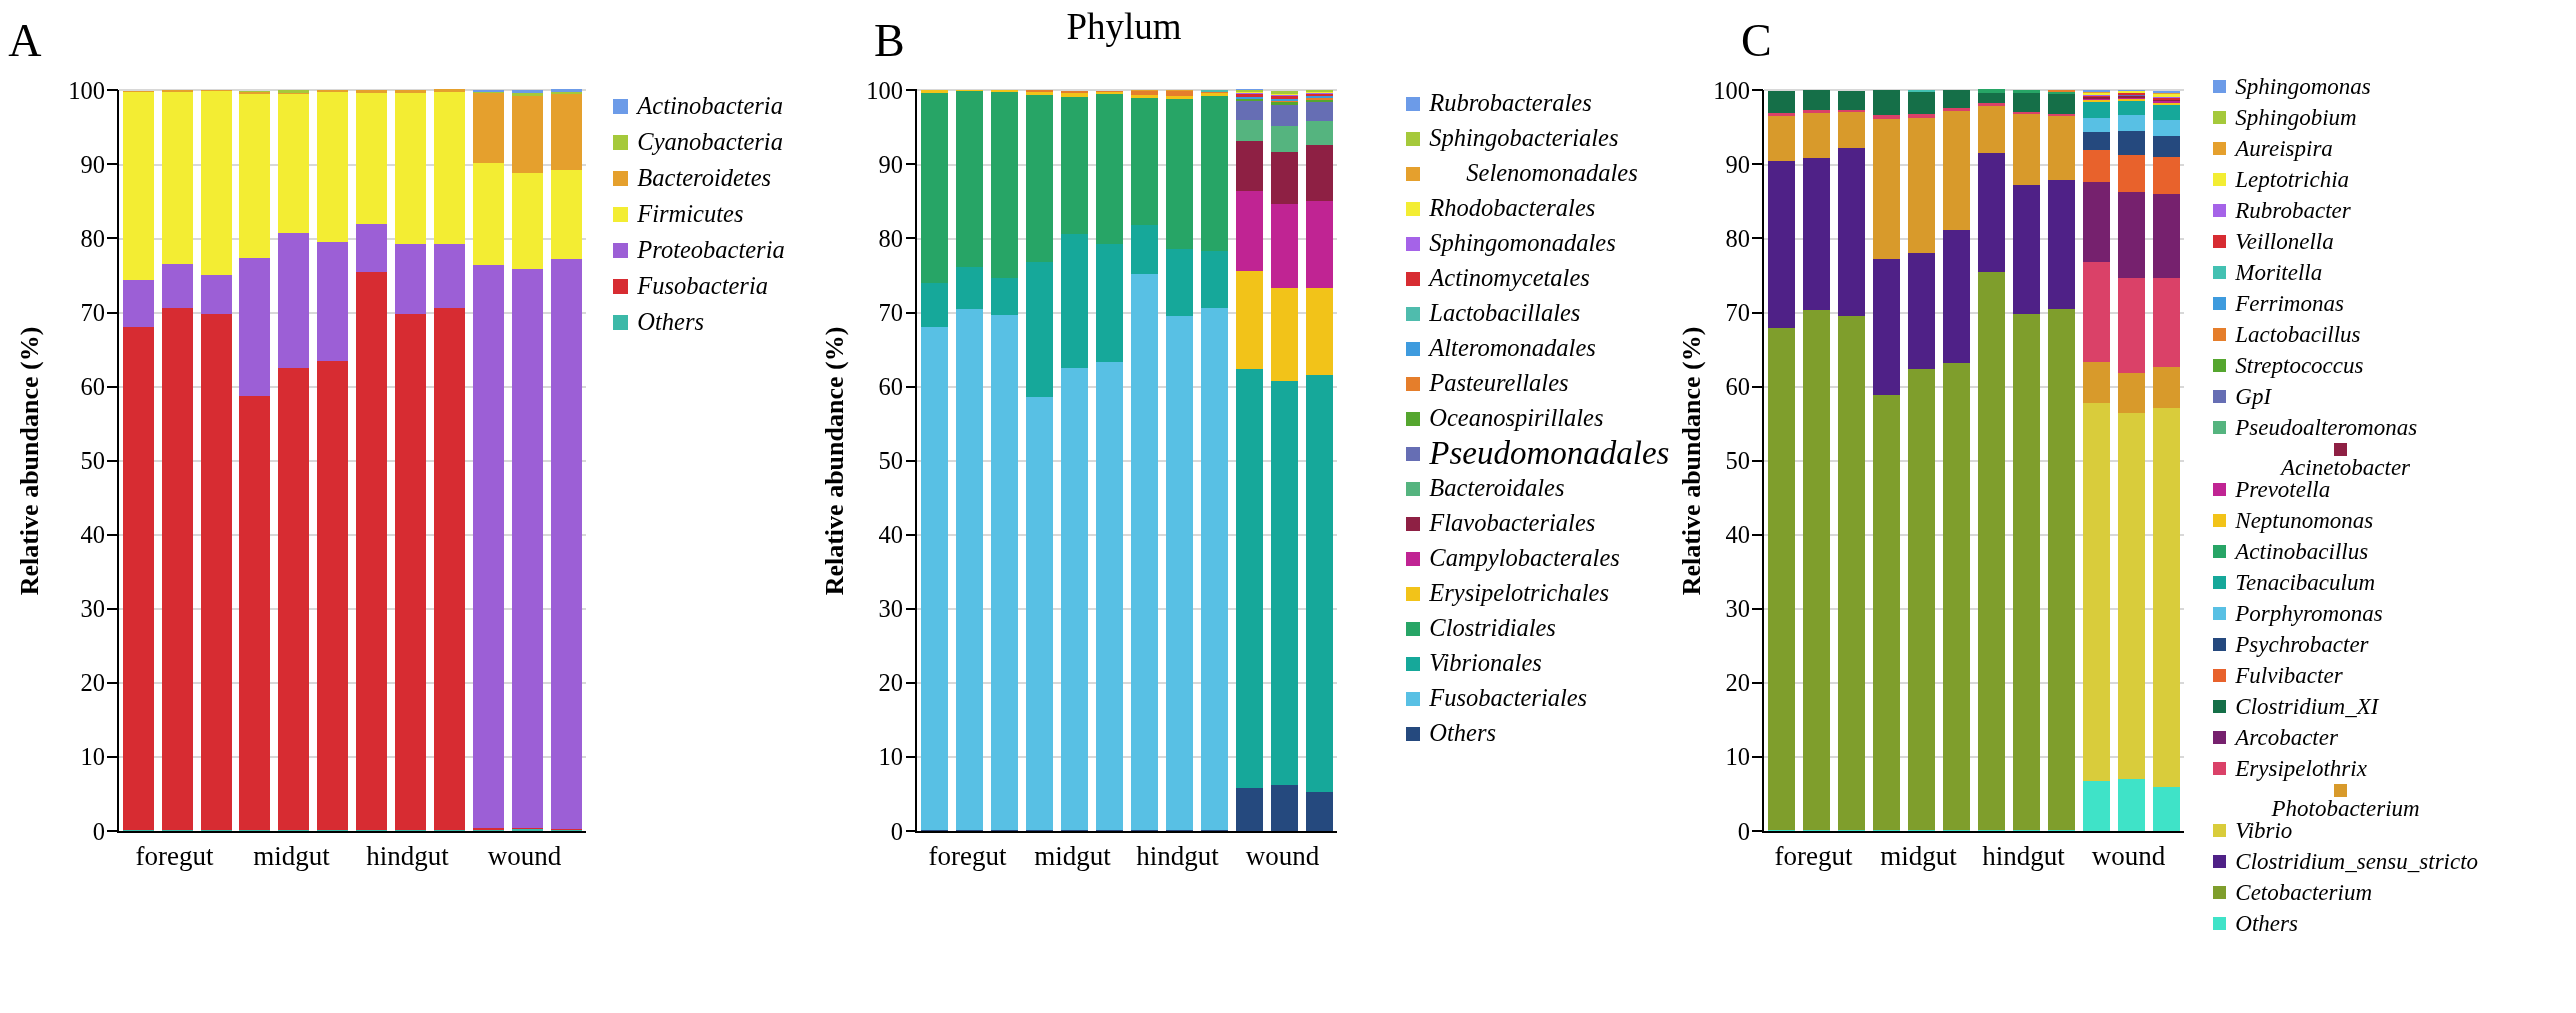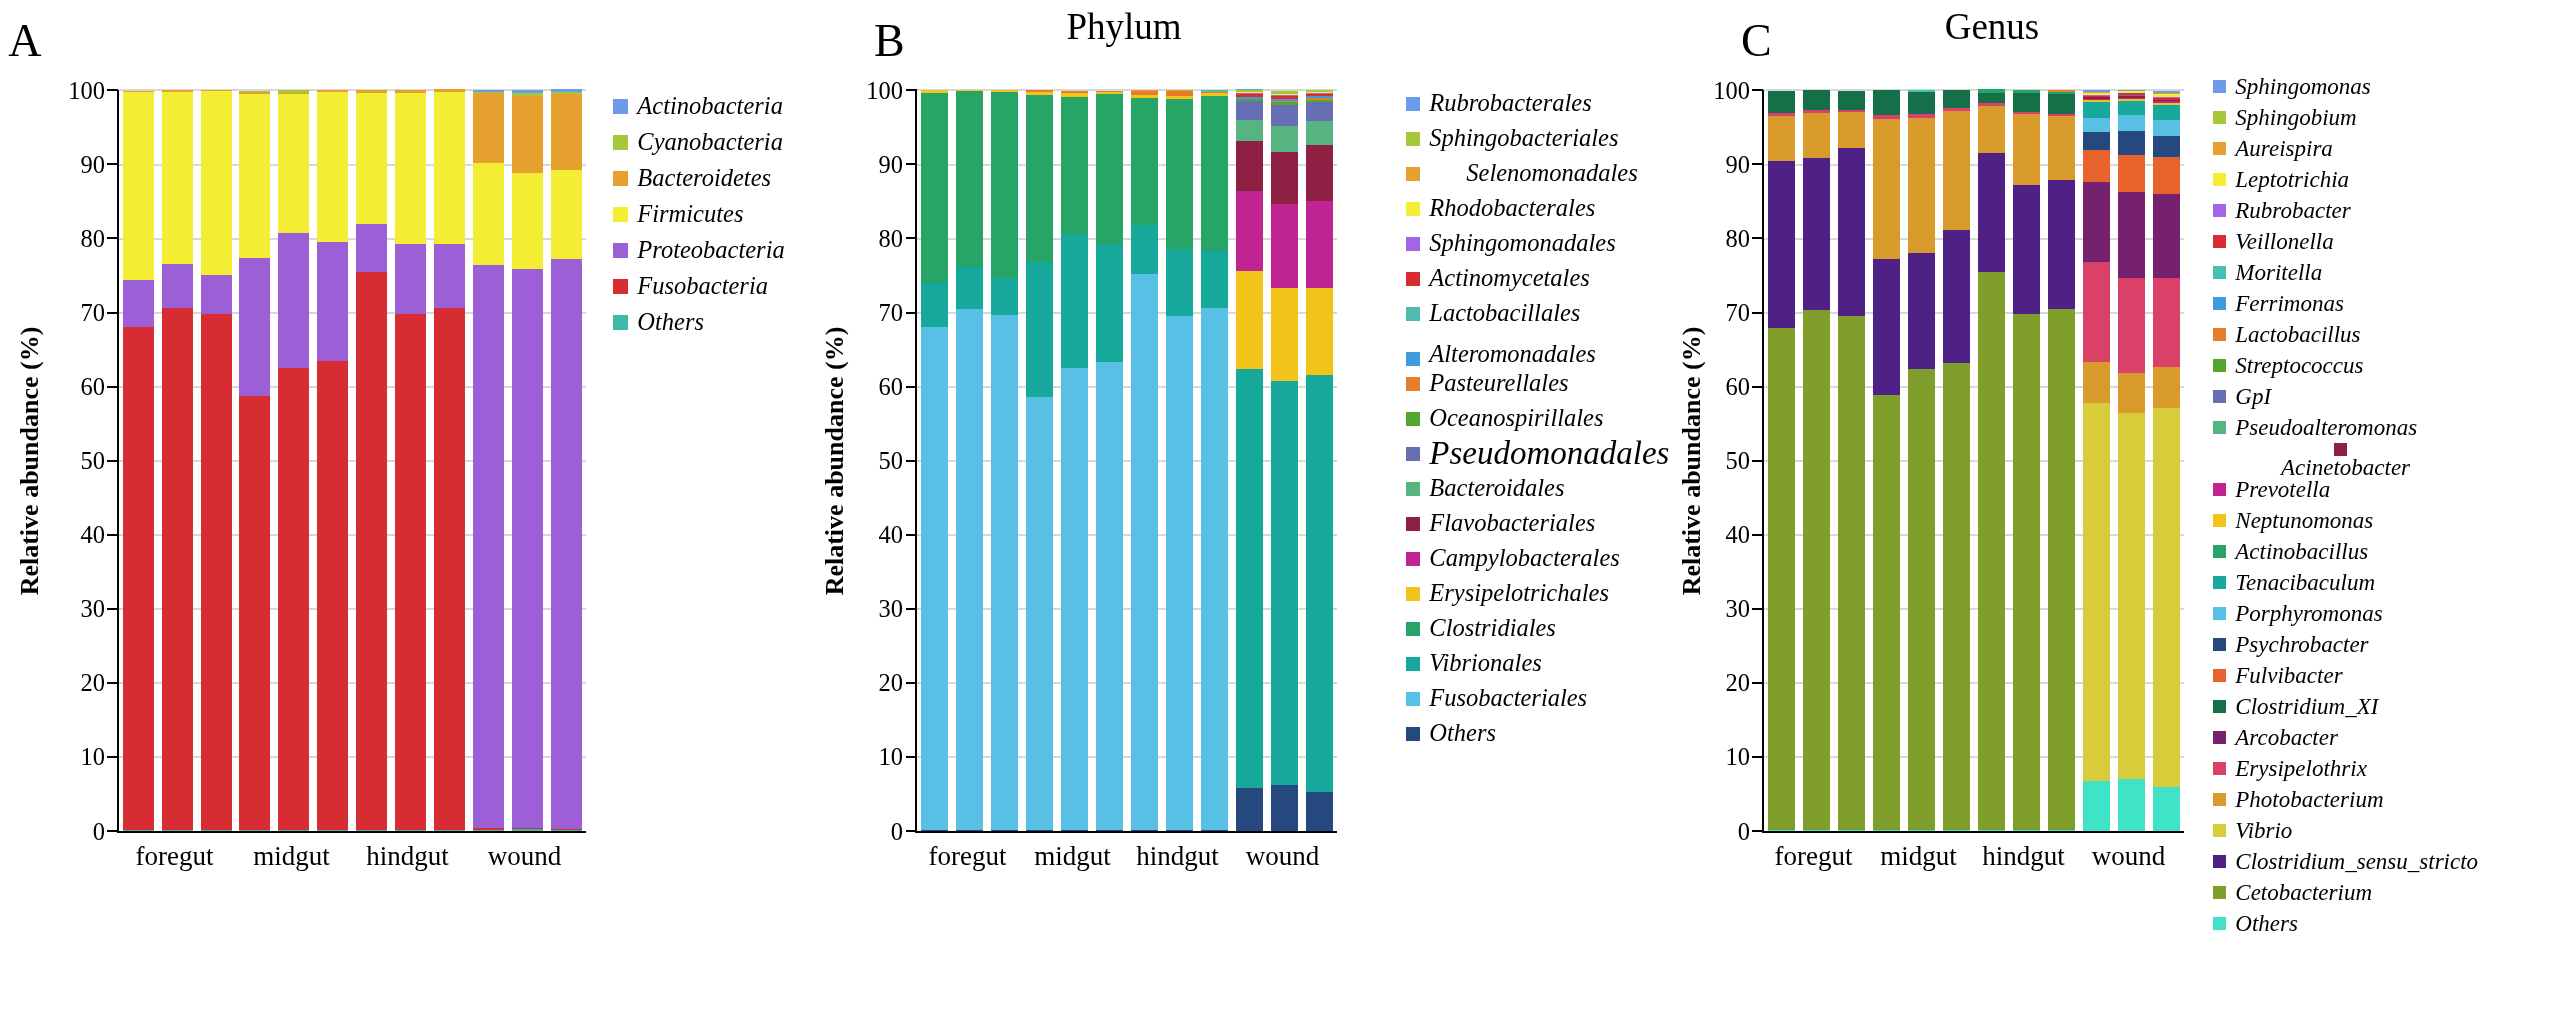--- a/index.html
+++ b/index.html
@@ -383,21 +383,21 @@
           <div class="legend-text" style="font-size: 24.5px;">Sphingomonadales</div>
         </div>
         <div class="legend-item" style="height: 35px;">
           <div class="swatch" style="width: 14px; height: 14px; background: rgb(215, 44, 50);"></div>
           <div class="legend-text" style="font-size: 24.5px;">Actinomycetales</div>
         </div>
         <div class="legend-item" style="height: 35px;">
           <div class="swatch" style="width: 14px; height: 14px; background: rgb(79, 188, 173);"></div>
           <div class="legend-text" style="font-size: 24.5px;">Lactobacillales</div>
         </div>
-        <div class="legend-item" style="height: 35px; align-items: flex-end;">
+        <div class="legend-item" style="height: 35px;">
           <div class="swatch" style="width: 14px; height: 14px; background: rgb(62, 155, 222);"></div>
           <div class="legend-text" style="font-size: 24.5px;">Alteromonadales</div>
         </div>
         <div class="legend-item" style="height: 35px;">
           <div class="swatch" style="width: 14px; height: 14px; background: rgb(229, 126, 43);"></div>
           <div class="legend-text" style="font-size: 24.5px;">Pasteurellales</div>
         </div>
         <div class="legend-item" style="height: 35px;">
           <div class="swatch" style="width: 14px; height: 14px; background: rgb(85, 166, 47);"></div>
           <div class="legend-text" style="font-size: 24.5px;">Oceanospirillales</div>
@@ -436,21 +436,20 @@
         </div>
         <div class="legend-item" style="height: 35px;">
           <div class="swatch" style="width: 14px; height: 14px; background: rgb(37, 73, 126);"></div>
           <div class="legend-text" style="font-size: 24.5px;">Others</div>
         </div>
       </div>
   </div>
 
   <div class="panel p2" style="--letter-x:23px;--title-cx:274px;--ylabel-x:-26px;">
     <div class="panel-letter">C</div>
-    <div class="chart-title">Genus</div>
     <div class="y-axis-label">Relative abundance (%)</div>
     <div class="y-ticks">
         <div class="ytick-label" style="top: 816px; left: -32px;">0</div>
         <div class="ytick-mark" style="top: 830px; left: 34px;"></div>
         <div class="ytick-label" style="top: 741px; left: -32px;">10</div>
         <div class="ytick-mark" style="top: 756px; left: 34px;"></div>
         <div class="ytick-label" style="top: 667px; left: -32px;">20</div>
         <div class="ytick-mark" style="top: 682px; left: 34px;"></div>
         <div class="ytick-label" style="top: 593px; left: -32px;">30</div>
         <div class="ytick-mark" style="top: 608px; left: 34px;"></div>
@@ -706,21 +705,21 @@
           <div class="legend-text" style="font-size: 23px;">Clostridium_XI</div>
         </div>
         <div class="legend-item" style="height: 31px;">
           <div class="swatch" style="width: 13px; height: 13px; background: rgb(118, 33, 110);"></div>
           <div class="legend-text" style="font-size: 23px;">Arcobacter</div>
         </div>
         <div class="legend-item" style="height: 31px;">
           <div class="swatch" style="width: 13px; height: 13px; background: rgb(218, 65, 104);"></div>
           <div class="legend-text" style="font-size: 23px;">Erysipelothrix</div>
         </div>
-        <div class="legend-item" style="height: 31px;">
+        <div class="legend-item" style="height: 31px; flex-direction: column;">
           <div class="swatch" style="width: 13px; height: 13px; background: rgb(216, 154, 43);"></div>
           <div class="legend-text" style="font-size: 23px;">Photobacterium</div>
         </div>
         <div class="legend-item" style="height: 31px;">
           <div class="swatch" style="width: 13px; height: 13px; background: rgb(217, 204, 59);"></div>
           <div class="legend-text" style="font-size: 23px;">Vibrio</div>
         </div>
         <div class="legend-item" style="height: 31px;">
           <div class="swatch" style="width: 13px; height: 13px; background: rgb(79, 33, 135);"></div>
           <div class="legend-text" style="font-size: 23px;">Clostridium_sensu_stricto</div>

